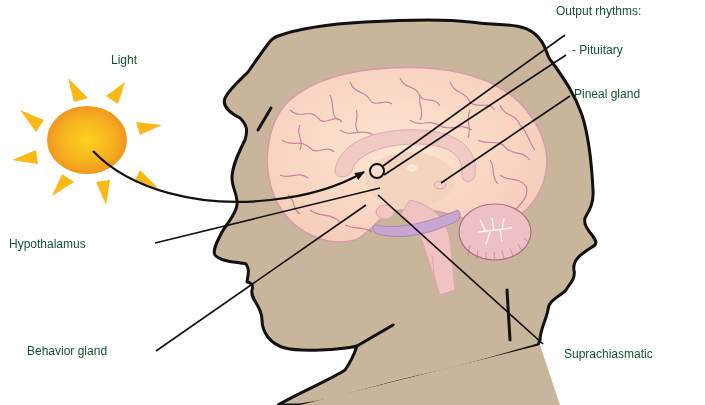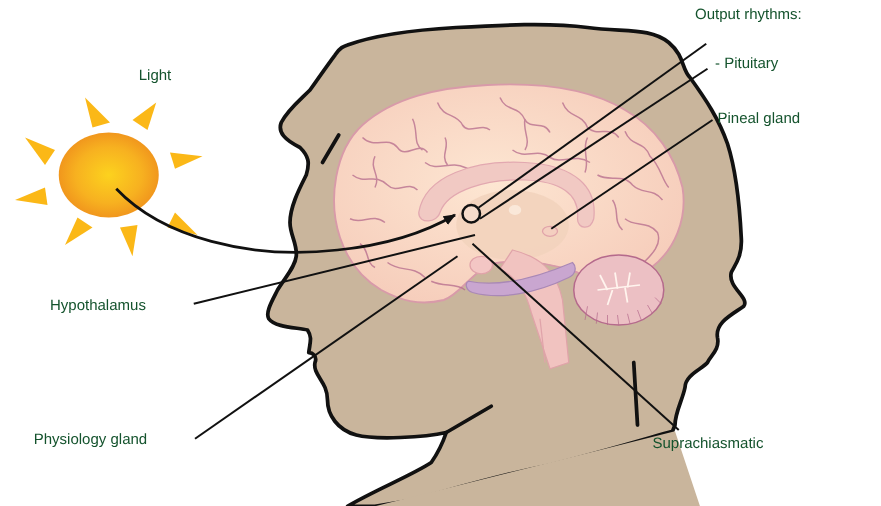--- a/index.html
+++ b/index.html
@@ -185,17 +185,17 @@
       <line x1="378" y1="195" x2="543" y2="344"></line>
     </g>
   </svg>
 
   <div class="label" style="left:66px; top:52px;margin-left:45px;">Light</div>
 
   <div class="label" style="left:556px; top:3px;">Output rhythms:</div>
   <div class="label" style="left:572px; top:42px;">- Pituitary</div>
   <div class="label" style="left:574px; top:86px;">Pineal gland</div>
 
-  <div class="label" style="left:40px; top:236px;">Hypothalamus</div>
-  <div class="label" style="left:27px; top:343px;">Physiology gland</div>
-
-  <div class="label" style="left:522px; top:346px;">Suprachiasmatic</div>
+  <div class="label" style="left:9px; top:236px;">Hypothalamus</div>
+  <div class="label" style="left:27px; top:343px;">Behavior gland</div>
+
+  <div class="label" style="left:564px; top:346px;">Suprachiasmatic</div>
 </div>
 
 </body></html>

